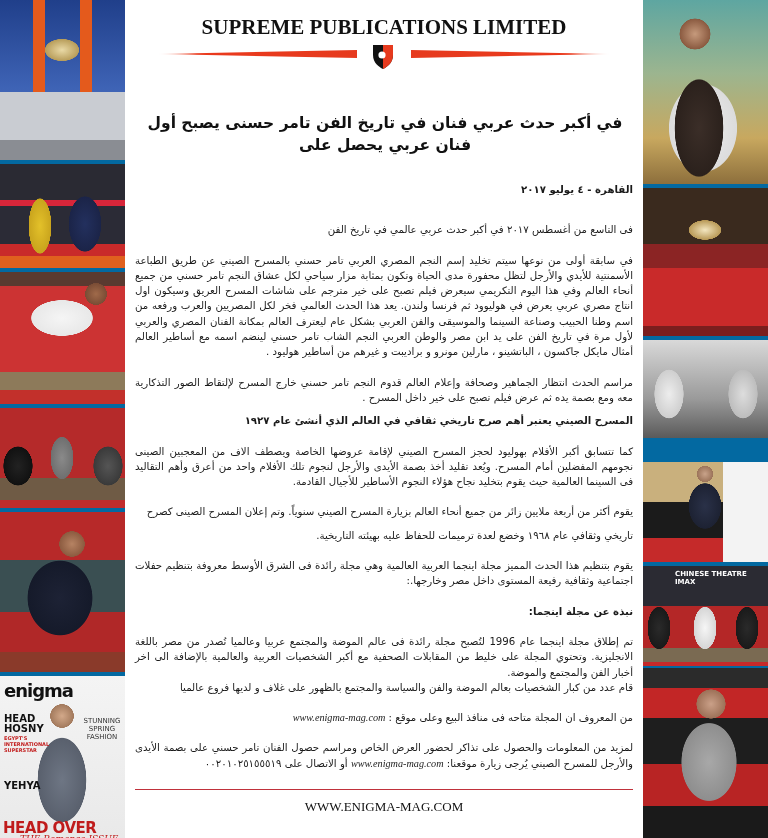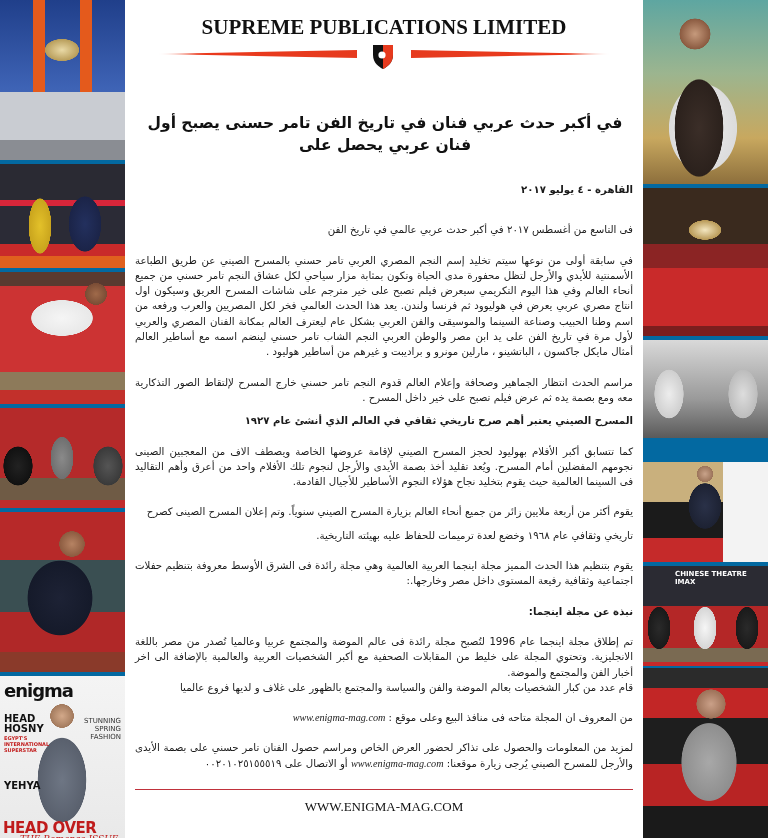--- a/index.html
+++ b/index.html
@@ -46,21 +46,21 @@
   }
   .p-cover { top: 676px; height: 162px;
     background:
       radial-gradient(ellipse 30px 52px at 62px 104px, #6e7684 0%, #59606d 80%, transparent 82%),
       radial-gradient(circle 13px at 62px 40px, #d3a98a 0%, #a37a5d 90%, transparent 92%),
       linear-gradient(180deg, #f4f4f4 0%, #e9e9e9 100%);
   }
   .cover-mast { position: absolute; top: 4px; left: 4px; font-family: "DejaVu Sans", sans-serif; font-weight: 900; font-size: 18px; letter-spacing: -1px; color: #111; }
   .cover-l1 { position: absolute; top: 38px; left: 4px; font-weight: 700; font-size: 10px; line-height: 10px; color: #111; }
   .cover-l2 { position: absolute; top: 59px; left: 4px; font-weight: 700; font-size: 5px; line-height: 6px; color: #c21d1d; width: 36px; }
-  .cover-r1 { position: absolute; top: 41px; right: 4px; font-size: 7px; line-height: 8px; color: #333; text-align: right; width: 38px; margin-left: 33px; }
+  .cover-r1 { position: absolute; top: 41px; right: 4px; font-size: 7px; line-height: 8px; color: #333; text-align: center; width: 38px; margin-left: 33px; }
   .cover-l3 { position: absolute; top: 104px; left: 4px; font-weight: 700; font-size: 10px; color: #111; }
   .cover-b1 { position: absolute; top: 143px; left: 3px; font-family: "DejaVu Sans", sans-serif; font-weight: 900; font-size: 15px; letter-spacing: -0.5px; color: #c01c1c; }
   .cover-b2 { position: absolute; top: 158px; left: 20px; font-family: "DejaVu Serif", serif; font-style: italic; font-size: 9px; color: #c01c1c; }
 
   
   .p-tamer { top: 0; height: 184px;
     background:
       radial-gradient(ellipse 30px 60px at 56px 128px, #3b2e28 0%, #2b211c 80%, transparent 82%),
       radial-gradient(ellipse 42px 54px at 60px 128px, #eeeeee 0%, #dcdcdc 80%, transparent 82%),
       radial-gradient(circle 17px at 52px 34px, #c69a7c 0%, #8a5a40 90%, transparent 92%),

